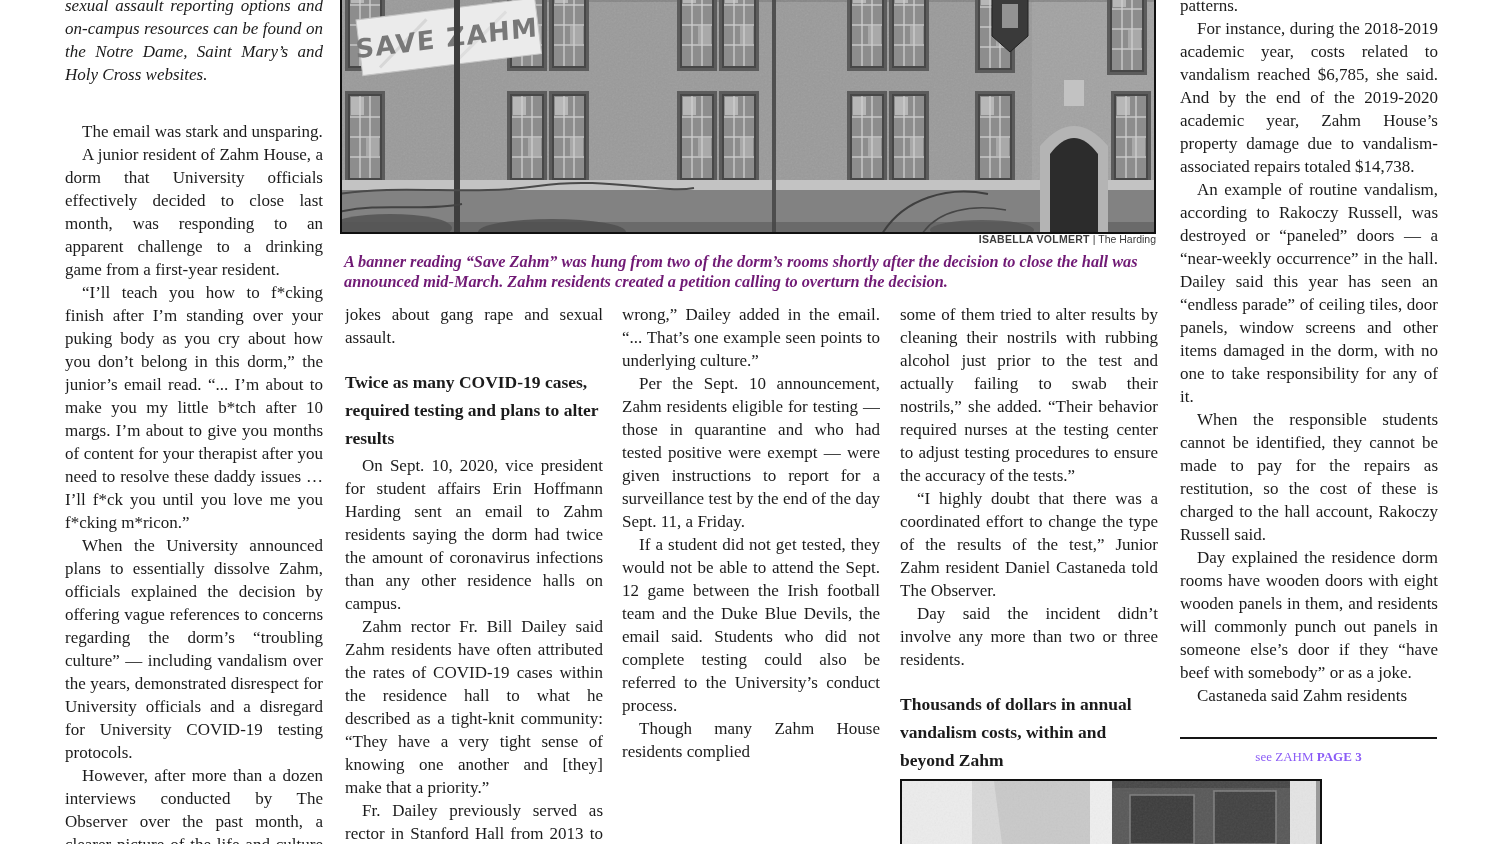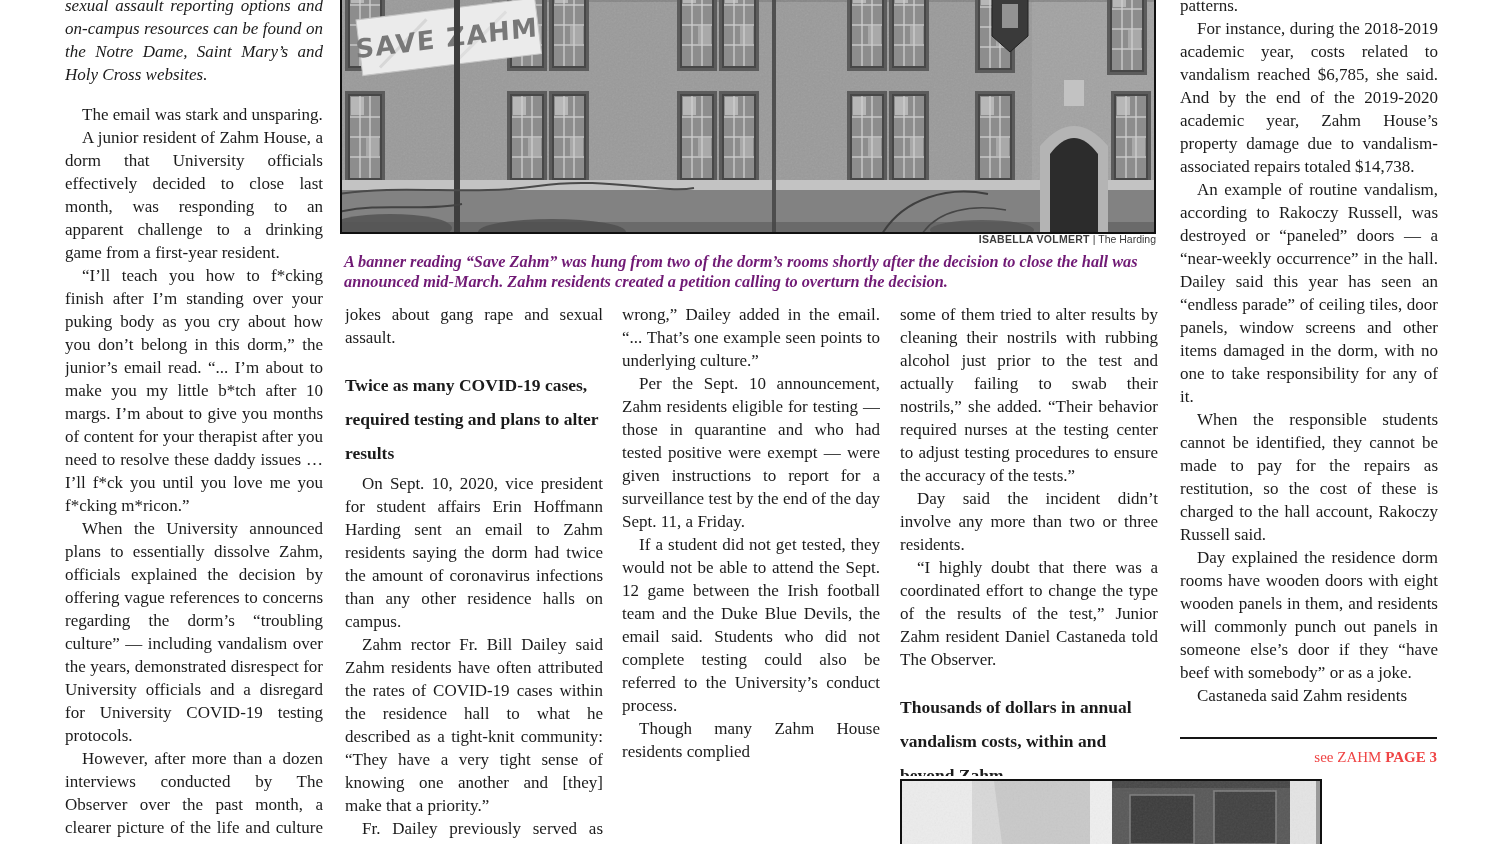--- a/index.html
+++ b/index.html
@@ -3,47 +3,47 @@
 <meta charset="utf-8">
 <style>
   html,body{margin:0;padding:0;}
   body{width:1500px;height:844px;position:relative;overflow:hidden;background:#ffffff;
        font-family:"Liberation Serif", serif;color:#1b1b1b;}
   .col{position:absolute;width:258px;overflow:hidden;font-size:17px;line-height:23px;
        text-align:justify;}
   .col p{margin:0;}
   .ind{text-indent:17px;}
   .italic{font-style:italic;}
-  .subhead{font-weight:bold;font-size:17.5px;line-height:34px;text-align:left;
+  .subhead{font-weight:bold;font-size:17.5px;line-height:28px;text-align:left;
            margin-top:19px !important;margin-bottom:2px !important;}
   #col1{left:65px;top:-6px;height:856px;}
   #col2{left:345px;top:303px;height:541px;}
   #col3{left:622px;top:303px;height:541px;}
   #col4{left:900px;top:303px;height:473px;}
   #col5{left:1180px;top:-6px;height:737px;}
   .photo-frame{position:absolute;border:2px solid #101010;overflow:hidden;background:#9a9a9a;}
   #photo-main{left:340px;top:-4px;width:812px;height:236px;border-top:none;}
   #photo-door{left:900px;top:779px;width:418px;height:65px;border-bottom:none;}
   #credit{position:absolute;left:340px;top:233px;width:816px;text-align:right;
           font-family:"Liberation Sans", sans-serif;font-size:10.5px;color:#3c3c3c;}
   #credit .name{font-weight:bold;letter-spacing:.3px;text-align:center;}
   #caption{position:absolute;left:344px;top:252px;width:806px;font-weight:bold;
            font-style:italic;font-size:16.3px;line-height:19.5px;color:#701a75;}
   #jump-rule{position:absolute;left:1180px;top:737px;width:257px;border-top:2px solid #151515;}
-  #jump-line{position:absolute;left:1180px;top:749px;width:257px;text-align:right;
-             font-size:15px;color:#ef4444;}
+  #jump-line{position:absolute;left:1180px;top:749px;width:257px;text-align:center;
+             font-size:13px;color:#8b5cf6;}
   #jump-line .pg{font-weight:bold;}
   svg text{font-family:"DejaVu Sans", sans-serif;}
 </style>
 </head>
 <body>
 
 <div class="col" id="col1">
   <p class="italic">sexual assault reporting options and on-campus resources can be found on the Notre Dame, Saint Mary’s and Holy Cross websites.</p>
-  <p class="ind" style="margin-top:17px">The email was stark and unsparing.</p>
+  <p class="ind" style="margin-top:34px">The email was stark and unsparing.</p>
   <p class="ind">A junior resident of Zahm House, a dorm that University officials effectively decided to close last month, was responding to an apparent challenge to a drinking game from a first-year resident.</p>
   <p class="ind">“I’ll teach you how to f*cking finish after I’m standing over your puking body as you cry about how you don’t belong in this dorm,” the junior’s email read. “... I’m about to make you my little b*tch after 10 margs. I’m about to give you months of content for your therapist after you need to resolve these daddy issues … I’ll f*ck you until you love me you f*cking m*ricon.”</p>
   <p class="ind">When the University announced plans to essentially dissolve Zahm, officials explained the decision by offering vague references to concerns regarding the dorm’s “troubling culture” — including vandalism over the years, demonstrated disrespect for University officials and a disregard for University COVID-19 testing protocols.</p>
   <p class="ind">However, after more than a dozen interviews conducted by The Observer over the past month, a clearer picture of the life and culture inside Zahm House has emerged.</p>
 </div>
 
 <div class="photo-frame" id="photo-main">
   <svg width="812" height="236" viewBox="0 0 812 236" xmlns="http://www.w3.org/2000/svg">
     <defs>
       <filter id="noise">
@@ -138,22 +138,22 @@
 
 <div class="col" id="col3">
   <p>wrong,” Dailey added in the email. “... That’s one example seen points to underlying culture.”</p>
   <p class="ind">Per the Sept. 10 announcement, Zahm residents eligible for testing — those in quarantine and who had tested positive were exempt — were given instructions to report for a surveillance test by the end of the day Sept. 11, a Friday.</p>
   <p class="ind">If a student did not get tested, they would not be able to attend the Sept. 12 game between the Irish football team and the Duke Blue Devils, the email said. Students who did not complete testing could also be referred to the University’s conduct process.</p>
   <p class="ind">Though many Zahm House residents complied</p>
 </div>
 
 <div class="col" id="col4">
   <p>some of them tried to alter results by cleaning their nostrils with rubbing alcohol just prior to the test and actually failing to swab their nostrils,” she added. “Their behavior required nurses at the testing center to adjust testing procedures to ensure the accuracy of the tests.”</p>
+  <p class="ind">“I highly doubt that there was a coordinated effort to change the type of the results of the test,” Junior Zahm resident Daniel Castaneda told The Observer.</p>
   <p class="ind">Day said the incident didn’t involve any more than two or three residents.</p>
-  <p class="ind">“I highly doubt that there was a coordinated effort to change the type of the results of the test,” Junior Zahm resident Daniel Castaneda told The Observer.</p>
   <p class="subhead">Thousands of dollars in annual vandalism costs, within and beyond Zahm</p>
   <p class="ind">Residence halls typically average</p>
 </div>
 
 <div class="col" id="col5">
   <p>patterns.</p>
   <p class="ind">For instance, during the 2018-2019 academic year, costs related to vandalism reached $6,785, she said. And by the end of the 2019-2020 academic year, Zahm House’s property damage due to vandalism-associated repairs totaled $14,738.</p>
   <p class="ind">An example of routine vandalism, according to Rakoczy Russell, was destroyed or “paneled” doors — a “near-weekly occurrence” in the hall. Dailey said this year has seen an “endless parade” of ceiling tiles, door panels, window screens and other items damaged in the dorm, with no one to take responsibility for any of it.</p>
   <p class="ind">When the responsible students cannot be identified, they cannot be made to pay for the repairs as restitution, so the cost of these is charged to the hall account, Rakoczy Russell said.</p>
   <p class="ind">Day explained the residence dorm rooms have wooden doors with eight wooden panels in them, and residents will commonly punch out panels in someone else’s door if they “have beef with somebody” or as a joke.</p>

